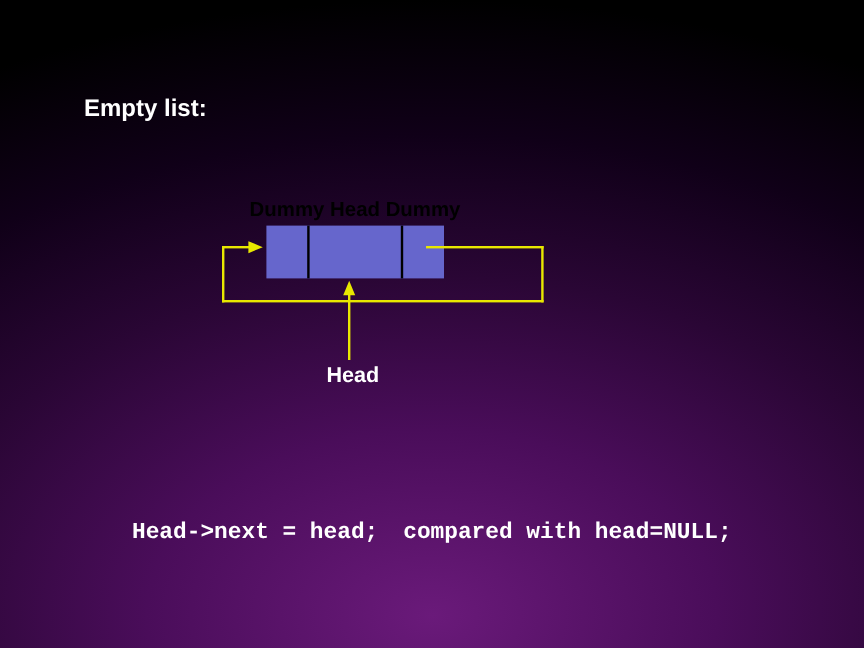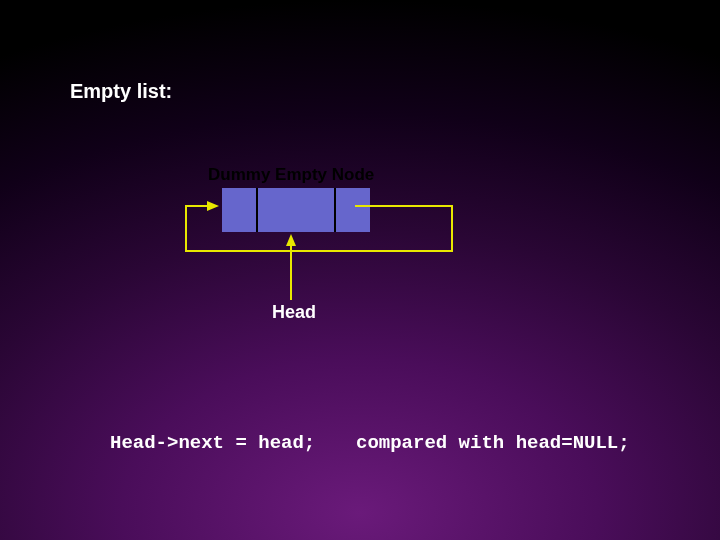--- a/index.html
+++ b/index.html
@@ -68,31 +68,31 @@
     border-bottom: 12px solid #e8e800;
   }
 </style>
 </head>
 <body>
 
 <div class="stage">
 
   <div id="title" class="txt" style="left: 70px; top: 80px;">Empty list:</div>
 
-  <div id="dummy-label" class="txt" style="left: 208px; top: 165px;">Dummy Empty Node</div>
+  <div id="dummy-label" class="txt" style="left: 208px; top: 165px;">Dummy Head Dummy</div>
 
   <div id="node" class="node" style="left: 222px; top: 188px;">
     <div class="div1"></div>
     <div class="div2"></div>
   </div>
 
   <div id="head-label" class="txt" style="left: 224px; top: 302px; margin-left: 48px;">Head</div>
 
   <div id="code-left" class="txt" style="left: 110px; top: 432px;">Head-&gt;next = head;</div>
-  <div id="code-right" class="txt" style="left: 356px; top: 432px;">compared with head=NULL;</div>
+  <div id="code-right" class="txt" style="left: 336px; top: 432px;">compared with head=NULL;</div>
 
   <div class="yl" style="left:355px; top:205px; width:98px; height:2px;"></div>
 
   <div class="yl" style="left:451px; top:205px; width:2px; height:47px;"></div>
 
   <div class="yl" style="left:185px; top:250px; width:268px; height:2px;"></div>
 
   <div class="yl" style="left:185px; top:205px; width:2px; height:47px;"></div>
 
   <div class="yl" style="left:185px; top:205px; width:24px; height:2px;"></div>

